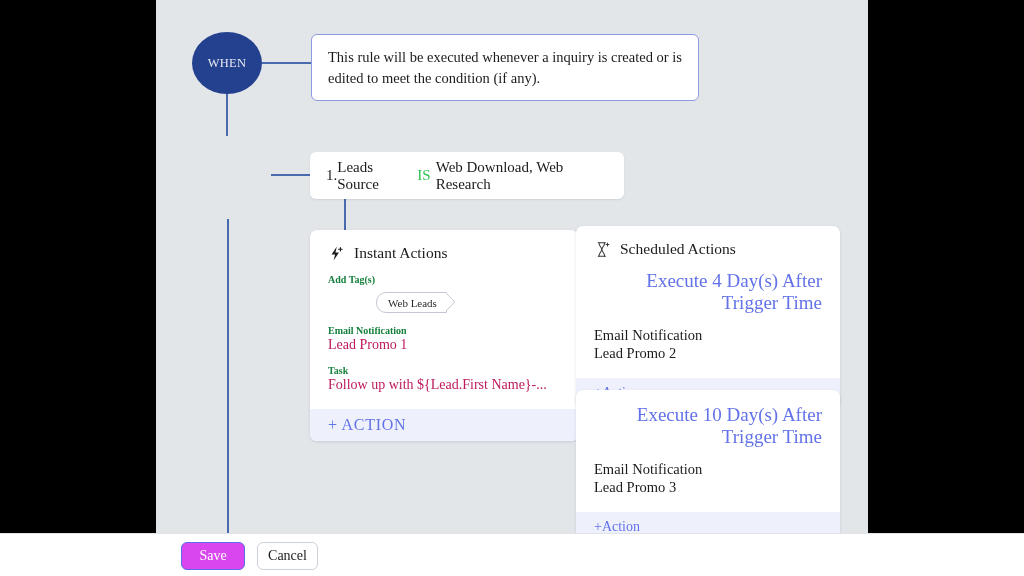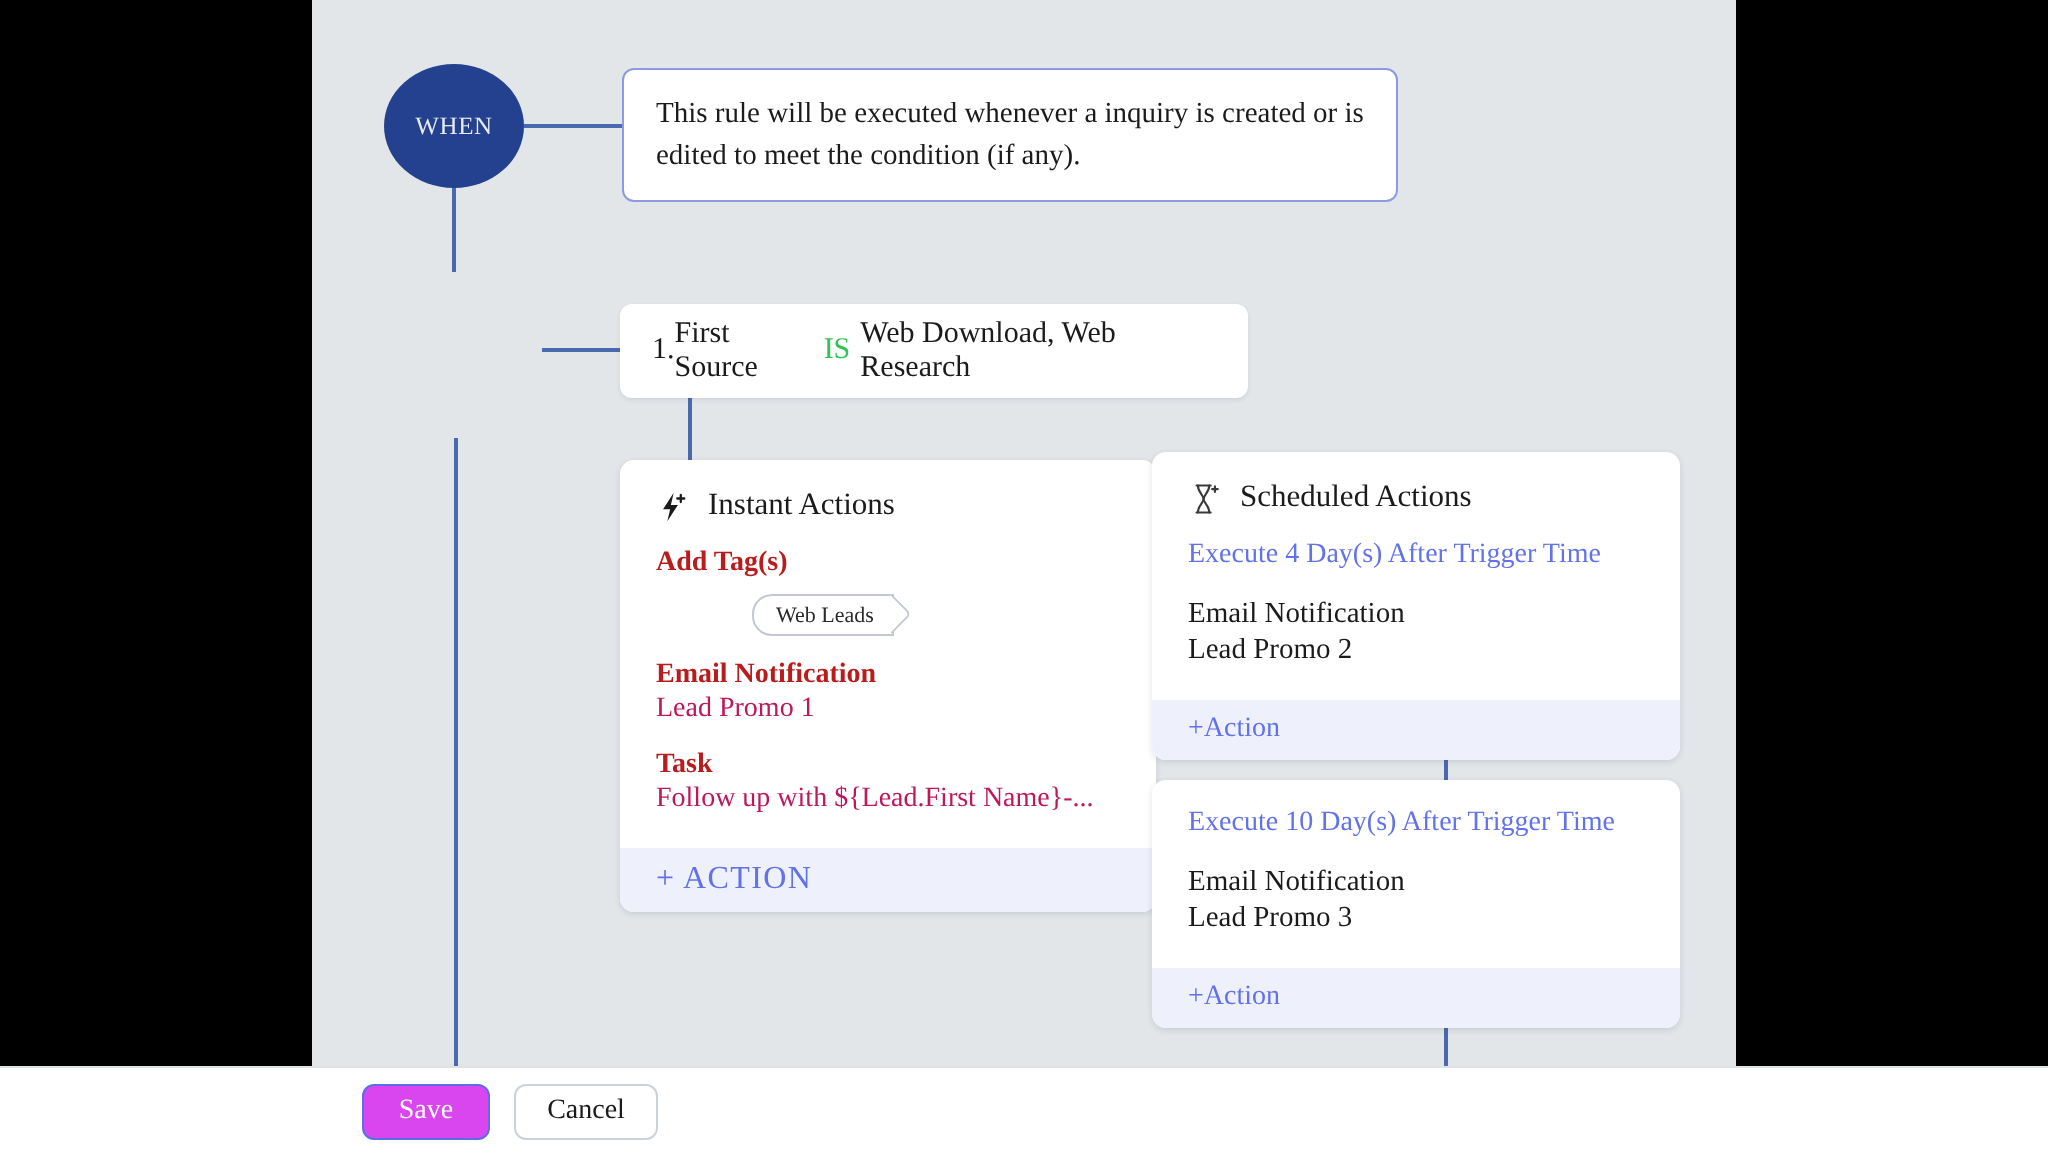--- a/index.html
+++ b/index.html
@@ -37,47 +37,47 @@
             box-shadow:0 1px 2px rgba(40,50,80,.10);}
   #cond-box .is{color:#31c452;padding:0 5px;}
 
   
   .card{position:absolute;background:#fff;border-radius:7px;box-shadow:0 1px 3px rgba(40,50,80,.14);
         overflow:hidden;}
   .card-body{padding:14px 18px 16px 18px;}
   .card-head{display:flex;align-items:center;gap:9px;font-size:15.5px;color:#1b1b1b;margin-bottom:12px;}
   .card-foot{background:#eef1fc;padding:7px 18px;color:#6272e8;}
 
-  .field-label{font-weight:bold;font-size:14px;color:#b91c1c;margin-top:12px;}
+  .field-label{font-weight:bold;font-size:10px;color:#15803d;margin-top:12px;}
   .field-label:first-child{margin-top:0;}
   .field-value-muted{font-size:14px;color:#be185d;margin-top:1px;}
   .field-value{font-size:14.5px;color:#1b1b1b;margin-top:1px;}
 
   
   #instant-card{left:154px;top:230px;width:268px;}
   #instant-card .card-foot{font-size:16px;letter-spacing:.7px;}
 
   .tag{display:inline-flex;align-items:center;position:relative;margin-top:7px;height:19px;
        border:1px solid #c3c8d2;border-radius:10px 0 0 10px;background:#fff;padding:0 9px 0 11px;
        font-size:11px;color:#2a2a2a;margin-left:48px;}
   .tag:after{content:"";position:absolute;right:-7px;top:2px;width:13px;height:13px;background:#fff;
              border-top:1px solid #c3c8d2;border-right:1px solid #c3c8d2;transform:rotate(45deg);border-radius:0 3px 0 0;}
 
   
   #sched-card-1{left:420px;top:226px;width:264px;}
   #sched-card-2{left:420px;top:390px;width:264px;}
-  .sched-when{color:#6272e8;font-size:14px;margin-bottom:13px;}
+  .sched-when{color:#6272e8;font-size:19px;margin-bottom:13px;text-align:right;}
   .card-foot.sched{font-size:14px;}
 
   
   #footer{position:absolute;left:0;top:533px;width:1024px;height:43px;background:#fff;border-top:1px solid #dfe3e8;}
   .btn{position:absolute;top:8px;height:28px;border-radius:6px;display:flex;align-items:center;
        justify-content:center;font-size:14px;box-sizing:border-box;}
   #save-btn{left:181px;width:64px;background:#d946ef;color:#fff;border:1px solid #5b6ee8;}
-  #cancel-btn{left:257px;width:72px;background:#fff;color:#1b1b1b;border:1px solid #ccd2da;}
+  #cancel-btn{left:257px;width:61px;background:#fff;color:#1b1b1b;border:1px solid #ccd2da;}
 
   .icon{display:inline-block;width:17px;height:17px;flex:0 0 17px;}
   .icon svg{display:block;width:17px;height:17px;}
 </style>
 </head>
 <body>
 
 <div id="screen">
   <div id="canvas">
 
@@ -94,21 +94,21 @@
       <span>This rule will be executed whenever a inquiry is created or is edited to meet the condition (if any).</span>
     </div>
 
     <div id="when-node">
       <span>WHEN</span>
     </div>
 
 
     <div id="cond-box">
       <span>1.</span>
-      <span>First Source</span>
+      <span>Leads Source</span>
       <span class="is">IS</span>
       <span>Web Download, Web Research</span>
     </div>
 
     <div class="card" id="instant-card">
       <div class="card-body">
         <div class="card-head">
           <span class="icon">
             <svg viewBox="0 0 24 24" fill="none" stroke="#1b1b1b" stroke-width="1.6" stroke-linejoin="round">
               <path d="M12.5 2 5 13.5h5L8 22l7.5-11.5h-5L12.5 2z" fill="#1b1b1b" stroke="none"></path>

